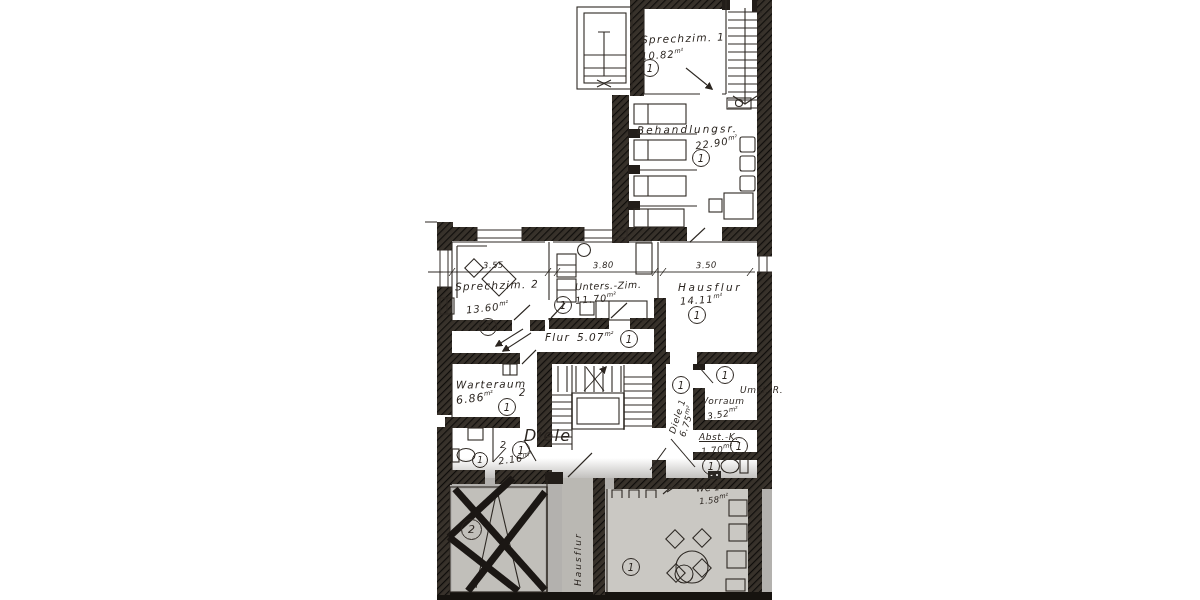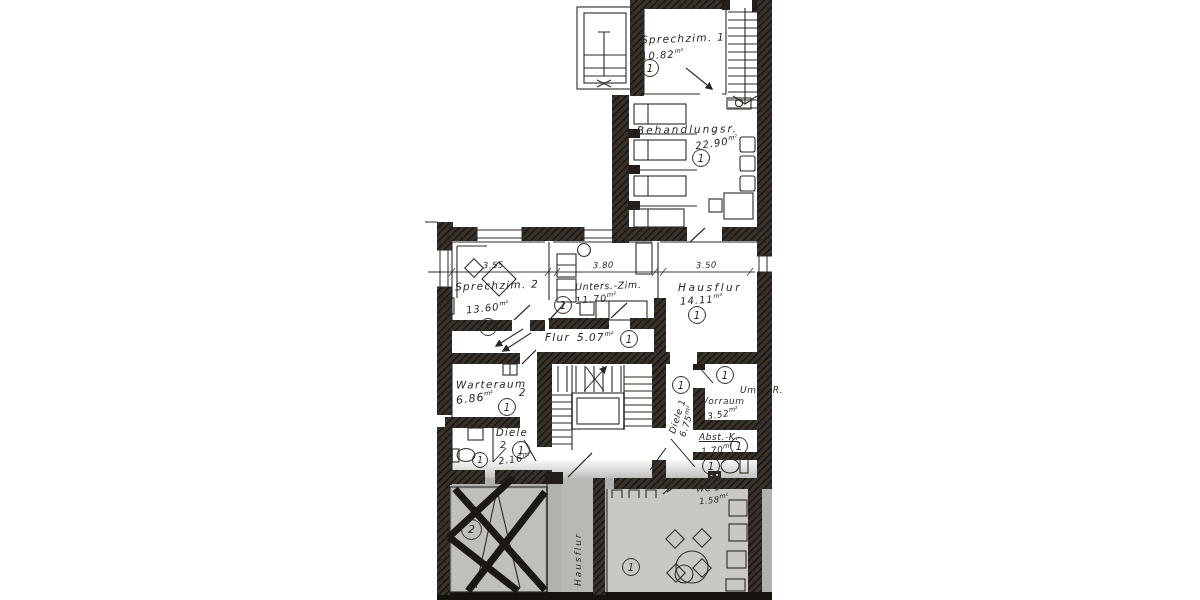--- a/index.html
+++ b/index.html
@@ -300,21 +300,21 @@
       <span>1</span>
     </div>
 
 <div class="t" style="left:456px;top:379px;transform:rotate(-1deg);">Warteraum</div>
 <div class="t" style="left:519px;top:388px;font-size:10px;">2</div>
 <div class="t area" style="left:456px;top:392px;transform:rotate(-7deg);font-size:11px;"><span>6.86</span><sup class="u">m²</sup></div>
 <div class="circ" style="left:498px;top:398px;">
       <span>1</span>
     </div>
 
-<div class="t" style="left:496px;top:428px;font-size:10px;">Diele</div>
+<div class="t" style="left:524px;top:428px;font-size:16px;">Diele</div>
 <div class="t" style="left:500px;top:440px;font-size:9.5px;">2</div>
 <div class="t area" style="left:498px;top:453px;transform:rotate(-8deg);font-size:9.5px;"><span>2.16</span><sup class="u">m²</sup></div>
 <div class="circ" style="left:512px;top:441px;">
       <span>1</span>
     </div>
 <div class="circ sm" style="left:472px;top:452px;">
       <span>1</span>
     </div>
 
 <div class="t small" style="left:668px;top:432px;transform:rotate(-72deg);transform-origin:0 0;">

